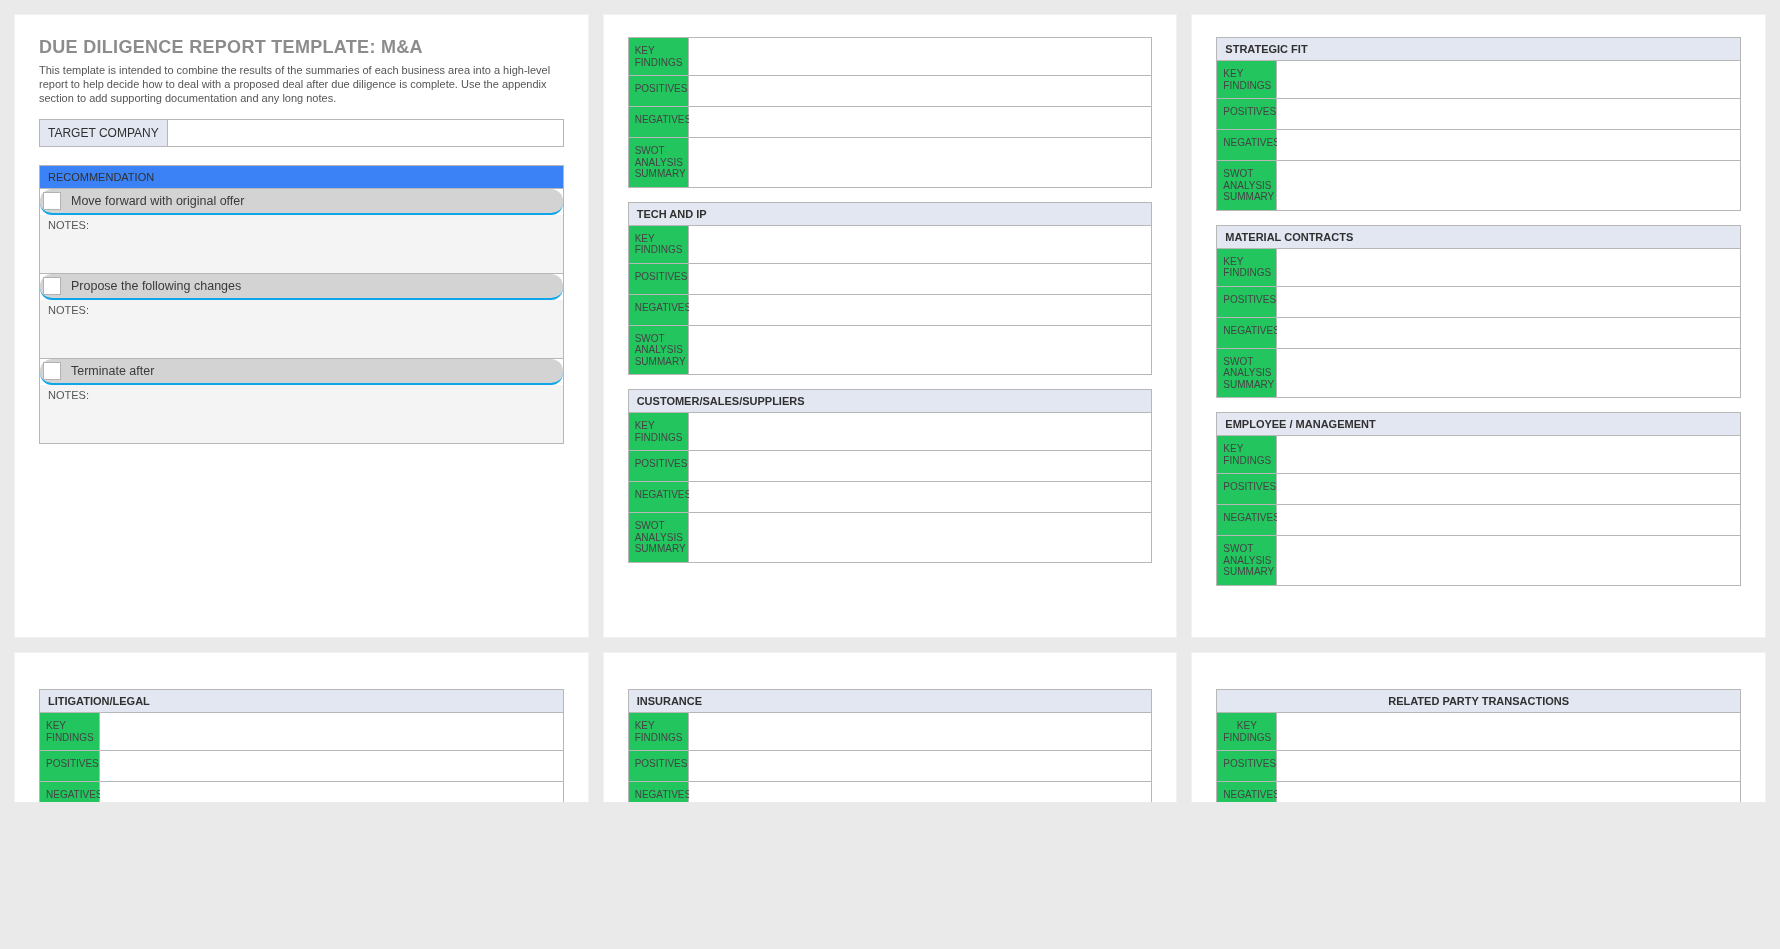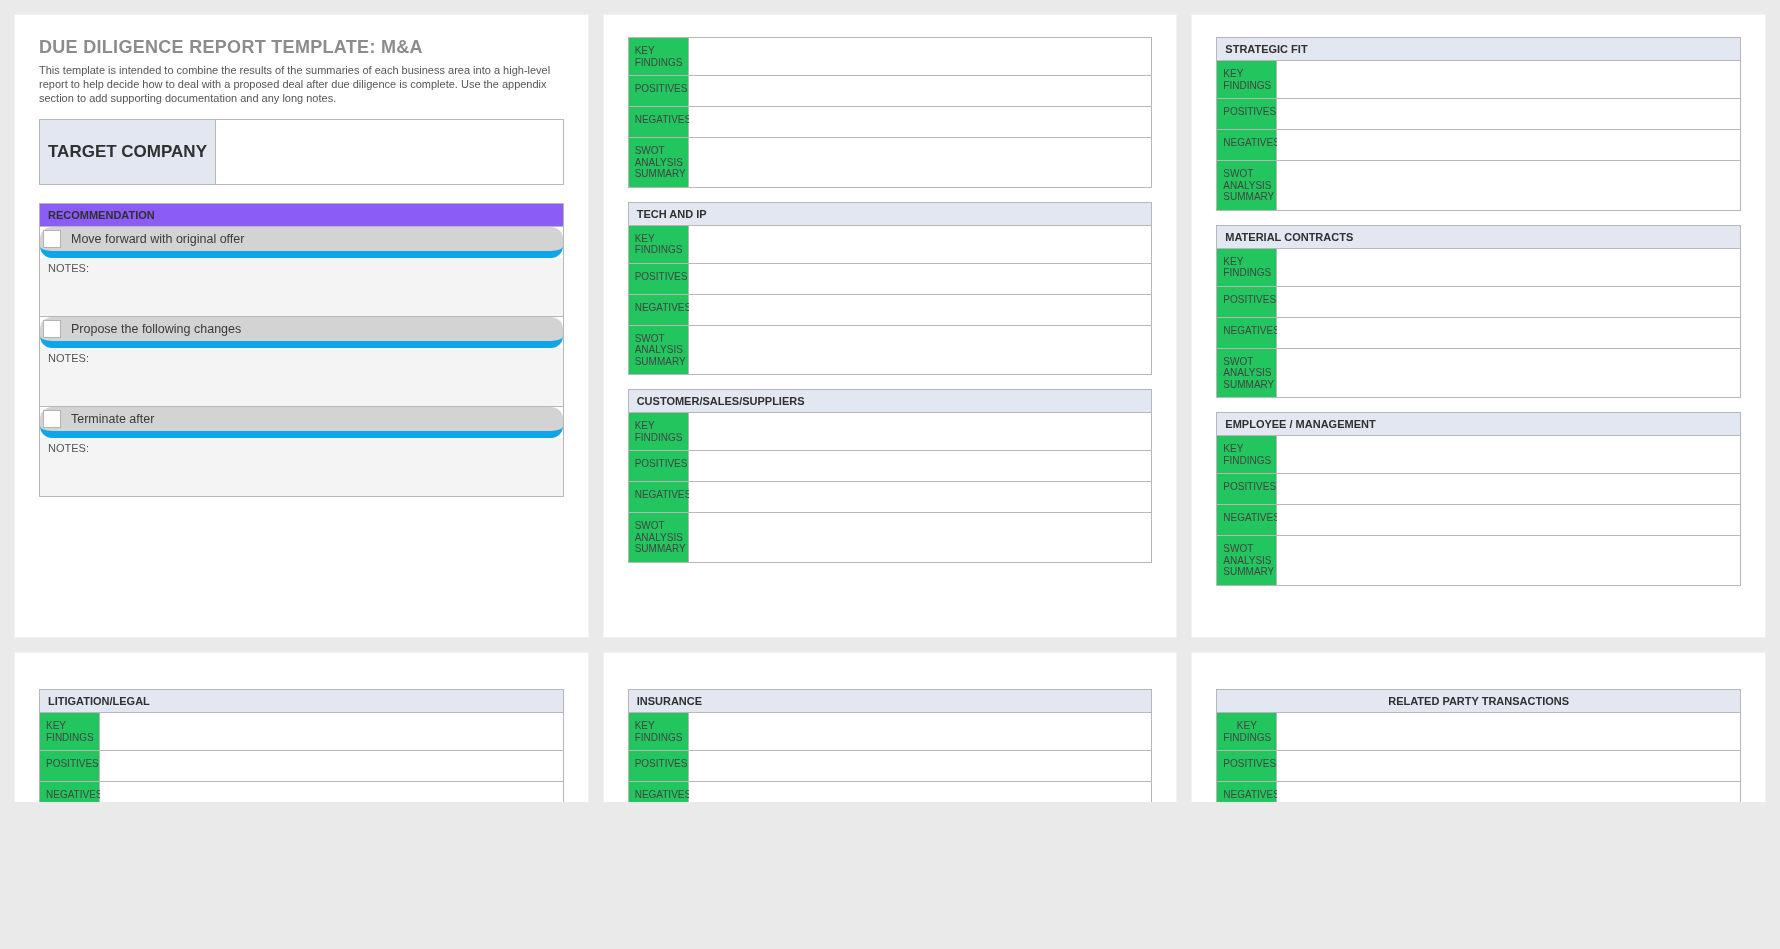--- a/index.html
+++ b/index.html
@@ -38,51 +38,51 @@
     color:#555;
     font-family: "Century Gothic", Arial, sans-serif;
   }
   .field-row {
     display:flex;
     border:1px solid #b7b7b7;
     margin-bottom:18px;
   }
   .field-label {
     background:#e2e7f1;
-    padding:22px 8px;
-    font-weight:bold;
-    font-size:17px;
+    padding:6px 8px;
+    font-weight:normal;
+    font-size:12px;
     border-right:1px solid #b7b7b7;
     white-space:nowrap;
   }
   .field-value {
     flex:1;
     padding:6px 8px;
     background:#fff;
     min-height:20px;
   }
   .rec-table {
     width:100%;
     border:1px solid #b7b7b7;
     border-collapse:separate;
     border-spacing:0;
     border-radius:0;
   }
   .rec-head {
-    background:#8b5cf6;
-    font-weight:bold;
+    background:#3b82f6;
+    font-weight:normal;
     padding:5px 8px;
     border-bottom:1px solid #b7b7b7;
     font-size:11px;
   }
   .rec-option {
     display:flex;
     align-items:center;
     background:#d3d3d3;
-    border-bottom:7px solid #0ea5e9;
+    border-bottom:2px solid #0ea5e9;
     border-radius:12px;
   }
   .checkbox {
     width:18px;
     height:18px;
     background:#fff;
     border:1px solid #b3b3b3;
     margin:3px 6px 3px 3px;
     flex:0 0 auto;
   }

